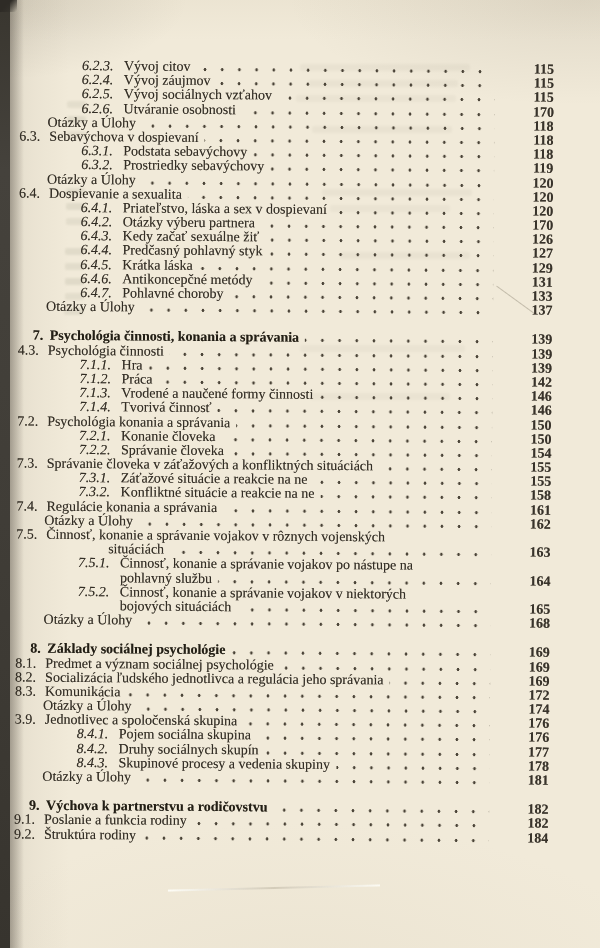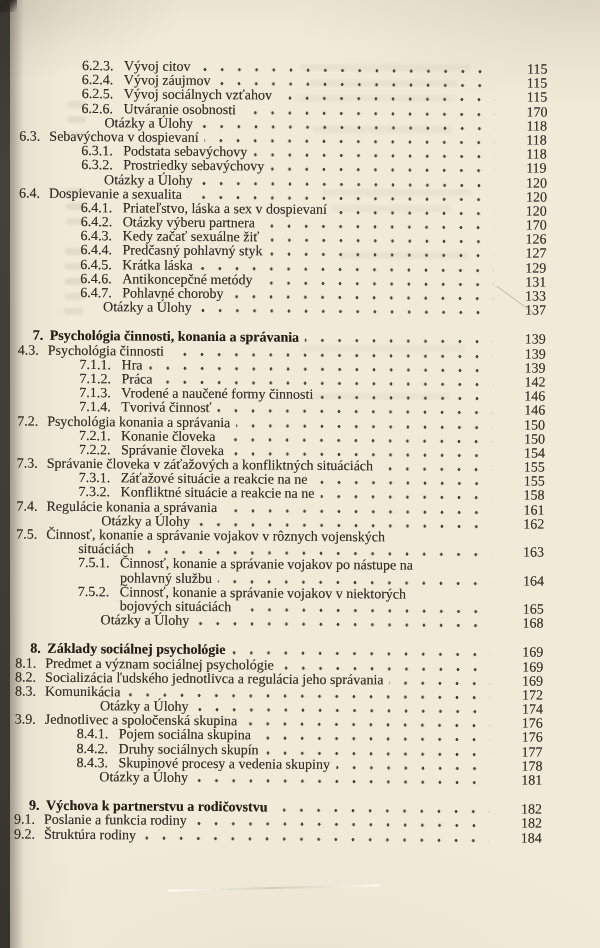--- a/index.html
+++ b/index.html
@@ -41,34 +41,34 @@
   .row {
     display:flex; align-items:baseline;
     height:14.2px; line-height:14.2px; font-size:14px;
     white-space:nowrap;
   }
   .row.bold { font-weight:bold; color:#221e15; }
   .num { flex:none; }
   .t   { flex:none; }
   .h1 .num { margin-left:35px; width:17px; }
   .l2 .num { margin-left:20px; width:30px; }
-  .l3 .num { margin-left:82px; width:42px; }
-  .ot .t   { margin-left:105px; }
-  .c2 .t   { margin-left:82px; }
+  .l3 .num { margin-left:82px; width:42px;font-style:italic; }
+  .ot .t   { margin-left:48px; }
+  .c2 .t   { margin-left:112px; }
   .c3 .t   { margin-left:124px; }
   .dots {
     flex:1 1 0; min-width:0; height:3px; align-self:baseline;
     margin-left:6px;
     background-image:radial-gradient(circle, #4a4337 1.15px, rgba(74,67,55,0) 1.7px);
     background-size:17.2px 3px;
     background-repeat:repeat-x;
     background-position:right 24px bottom 0px;
     font-weight:normal;
   }
-  .pg { flex:none; width:34px; text-align:left; font-weight:normal; color:#38332b;margin-left:32px; }
+  .pg { flex:none; width:34px; text-align:center; font-weight:bold; color:#38332b;margin-left:32px; }
   
   .g { position:absolute; background:#72745f; filter:blur(1.1px); border-radius:2px; }
   .crease {
     position:absolute; left:168px; top:887px; width:212px; height:1.5px;
     background:linear-gradient(90deg, rgba(255,255,250,0.9), rgba(130,120,100,0.25), rgba(255,255,250,0.8));
     transform:rotate(-1.4deg); filter:blur(0.4px);
   }
   .stray {
     position:absolute; left:492px; top:299px; width:46px; height:1.4px;
     background:rgba(120,112,95,0.38); transform:rotate(36deg); filter:blur(0.5px);

